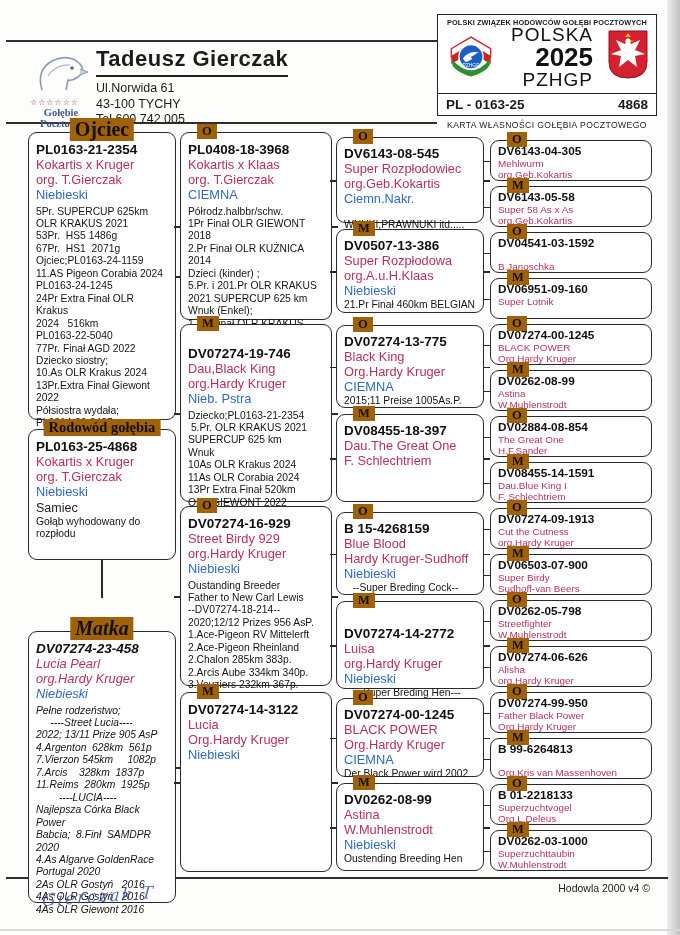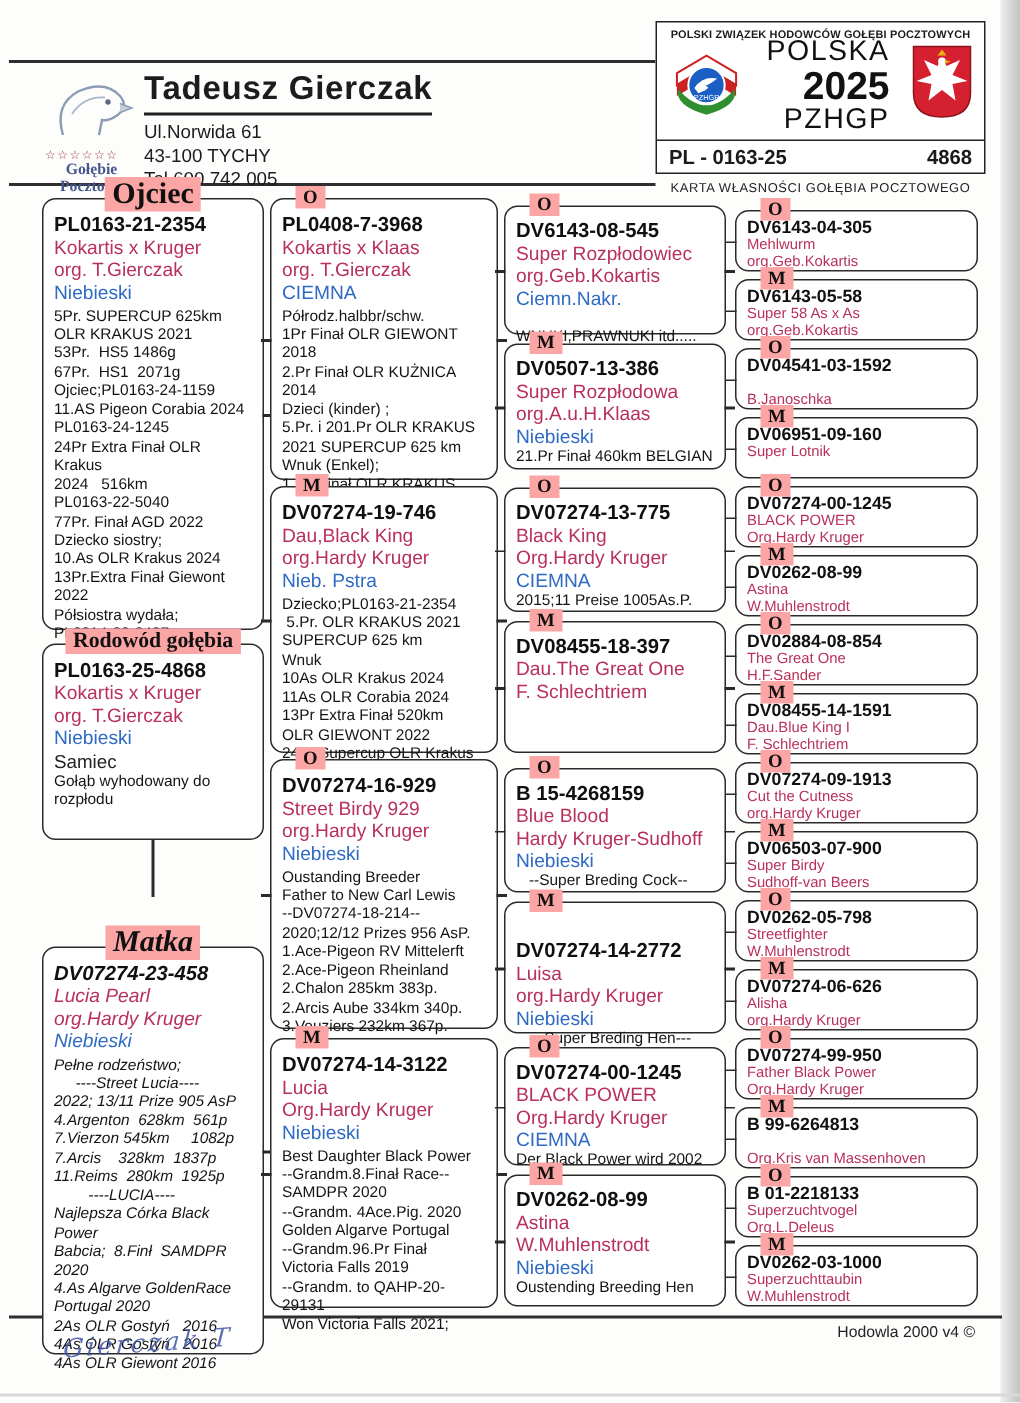--- a/index.html
+++ b/index.html
@@ -31,21 +31,21 @@
   .card-ring{font-size:13.5px;font-weight:bold;}
   .card-num{font-size:13.5px;font-weight:bold;}
   .card-caption{position:absolute;left:437px;top:120px;width:220px;text-align:center;
       font-size:8.6px;letter-spacing:.4px;color:#222;white-space:nowrap;}
   
   .box{position:absolute;background:#fff;border:1.6px solid #2a2a2a;border-radius:9px;
       box-sizing:border-box;padding:5px 7px 3px 7px;}
   .box::before{content:"";position:absolute;left:-7px;top:50%;width:7px;height:1.6px;background:#2a2a2a;}
   .box.noleft::before{display:none;}
   .box.rt::after{content:"";position:absolute;right:-7px;top:50%;width:7px;height:1.6px;background:#2a2a2a;}
-  .tag{position:absolute;top:-9px;left:16px;background:#fca5a5;padding:0 5px;
+  .tag{position:absolute;top:-9px;left:16px;background:#a16207;padding:0 5px;
       font-family:"Liberation Serif",serif;font-weight:bold;font-size:12.5px;color:#111;}
   .tag.title{left:50%;transform:translateX(-50%);font-size:20px;top:-15px;white-space:nowrap;}
   .tag.title-sm{left:50%;transform:translateX(-50%);font-size:14.5px;top:-11px;white-space:nowrap;}
   .ring{font-weight:bold;font-size:13.5px;color:#101010;white-space:nowrap;}
   .red{color:#b8315a;font-size:12.8px;line-height:1.18;white-space:nowrap;}
   .blue{color:#2f6bc4;font-size:12.8px;line-height:1.2;}
   .sex{color:#222;font-size:12.5px;line-height:1.3;}
   .notes{font-size:10.3px;line-height:1.21;color:#141414;white-space:pre-wrap;margin-top:3px;}
   .ring4{font-weight:bold;font-size:11.8px;color:#101010;white-space:nowrap;}
   .lines4{color:#b8315a;font-size:9.9px;line-height:1.15;white-space:pre-wrap;}
@@ -177,37 +177,37 @@
 Babcia;  8.Finł  SAMDPR 2020
 4.As Algarve GoldenRace
 Portugal 2020
 2As OLR Gostyń   2016
 4As OLR Gostyń   2016
 4As OLR Giewont 2016</div>
 </div>
 
 <div class="box rt" style="left:180px;top:132px;width:152px;height:188px;">
   <span class="tag">O</span>
-  <div class="ring" style="margin-top:4px;">PL0408-7-3968</div>
+  <div class="ring" style="margin-top:4px;">PL0408-18-3968</div>
   <div class="red">Kokartis x Klaas</div>
   <div class="red">org. T.Gierczak</div>
   <div class="blue">CIEMNA</div>
   <div class="notes">Półrodz.halbbr/schw.
 1Pr Finał OLR GIEWONT 2018
 2.Pr Finał OLR KUŻNICA 2014
 Dzieci (kinder) ;
 5.Pr. i 201.Pr OLR KRAKUS
 2021 SUPERCUP 625 km
 Wnuk (Enkel);
 1.Pr. Finał OLR KRAKUS 2020
 2.Pr Extra Fin.OLR Podhale25</div>
 </div>
 <div class="box rt" style="left:180px;top:324px;width:152px;height:178px;">
   <span class="tag">M</span>
-  <div class="ring" style="margin-top:4px;">DV07274-19-746</div>
+  <div class="ring" style="margin-top:16px;">DV07274-19-746</div>
   <div class="red">Dau,Black King</div>
   <div class="red">org.Hardy Kruger</div>
   <div class="blue">Nieb. Pstra</div>
   <div class="notes">Dziecko;PL0163-21-2354
  5.Pr. OLR KRAKUS 2021
 SUPERCUP 625 km
 Wnuk
 10As OLR Krakus 2024
 11As OLR Corabia 2024
 13Pr Extra Finał 520km
@@ -229,29 +229,20 @@
 2.Chalon 285km 383p.
 2.Arcis Aube 334km 340p.
 3.Vouziers 232km 367p.</div>
 </div>
 <div class="box rt" style="left:180px;top:692px;width:152px;height:180px;">
   <span class="tag">M</span>
   <div class="ring" style="margin-top:4px;">DV07274-14-3122</div>
   <div class="red">Lucia</div>
   <div class="red">Org.Hardy Kruger</div>
   <div class="blue">Niebieski</div>
-  <div class="notes">Best Daughter Black Power
---Grandm.8.Finał Race--
-SAMDPR 2020
---Grandm. 4Ace.Pig. 2020
-Golden Algarve Portugal
---Grandm.96.Pr Finał
-Victoria Falls 2019
---Grandm. to QAHP-20-29131
-Won Victoria Falls 2021;</div>
 </div>
 
 <div class="box rt" style="left:336px;top:137px;width:148px;height:86px;">
   <span class="tag">O</span>
   <div class="ring" style="margin-top:3px;">DV6143-08-545</div>
   <div class="red">Super Rozpłodowiec</div>
   <div class="red">org.Geb.Kokartis</div>
   <div class="blue">Ciemn.Nakr.</div>
   <div class="notes" style="margin-top:12px;">WNUKI,PRAWNUKI itd.....</div>
 </div>

